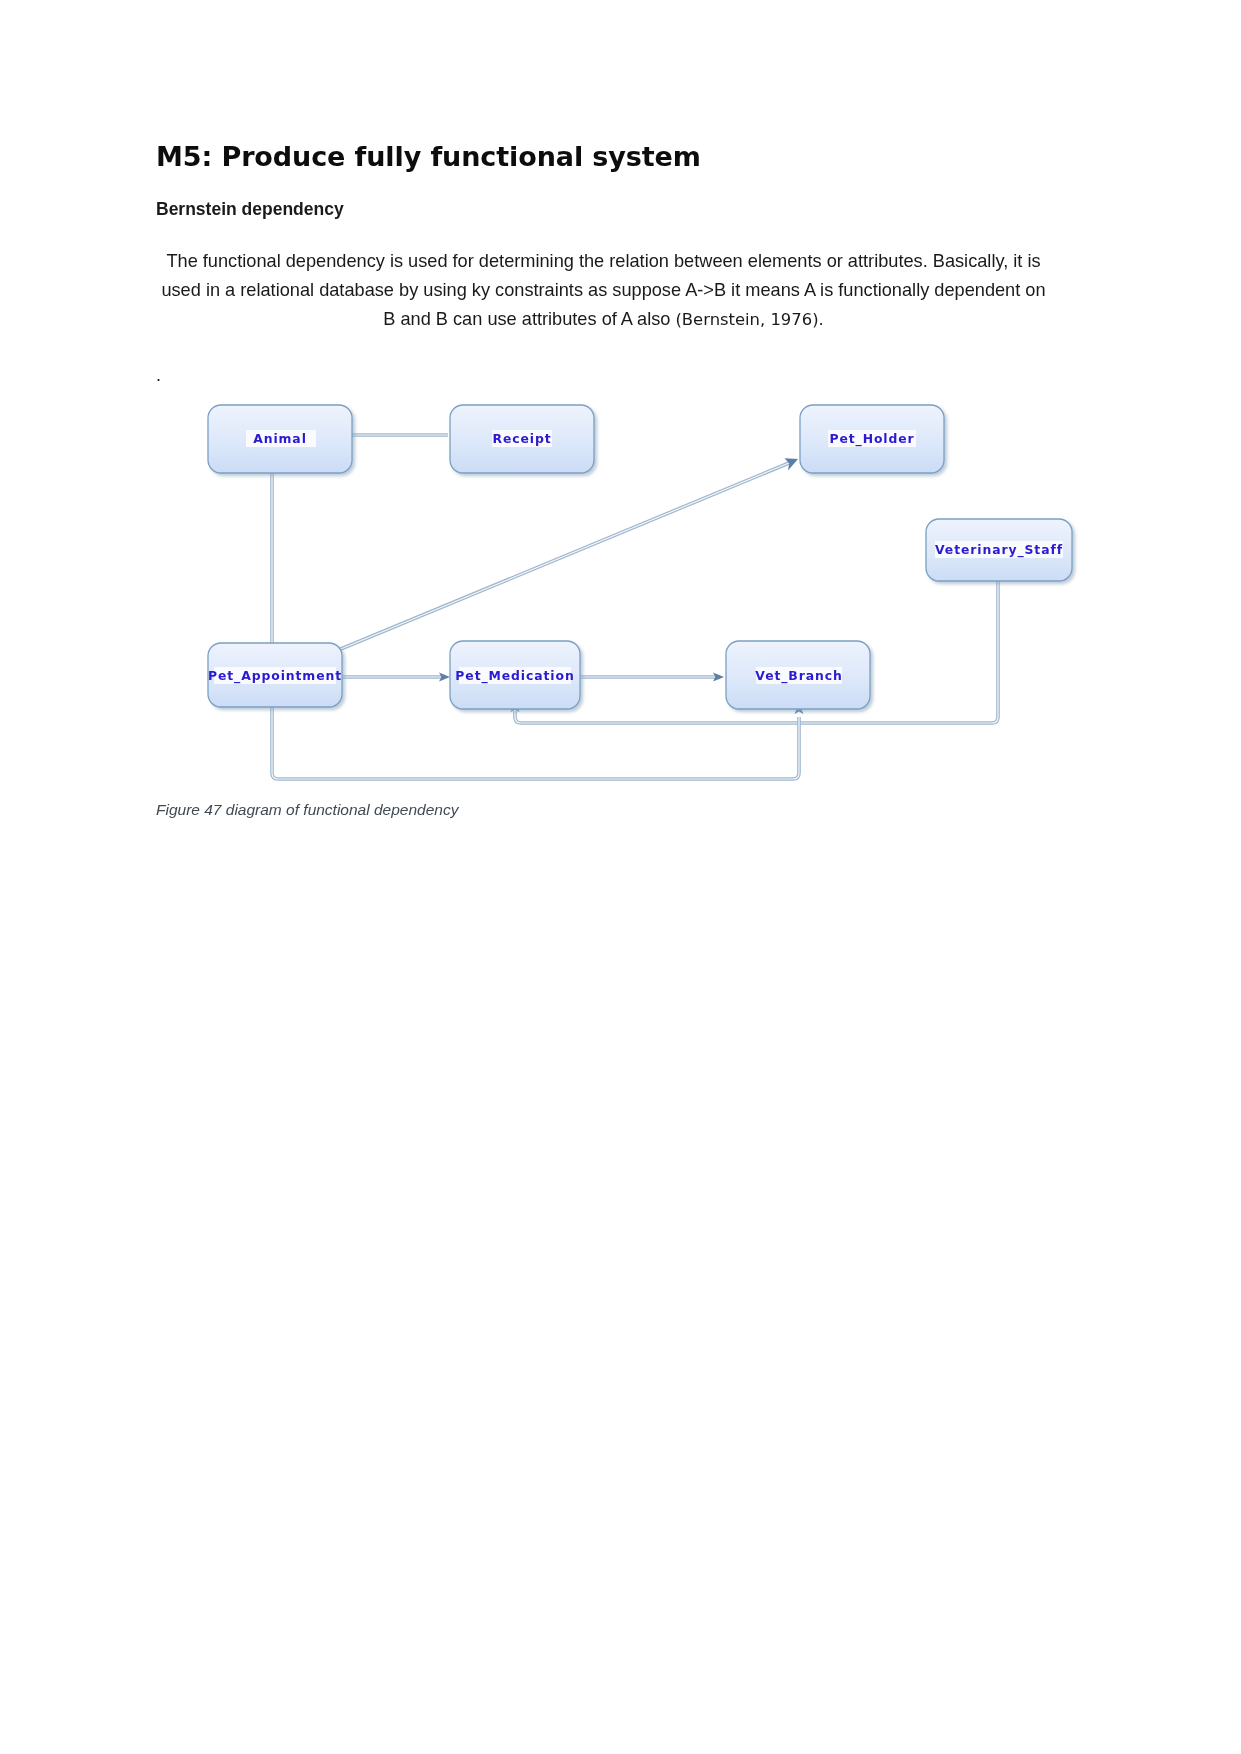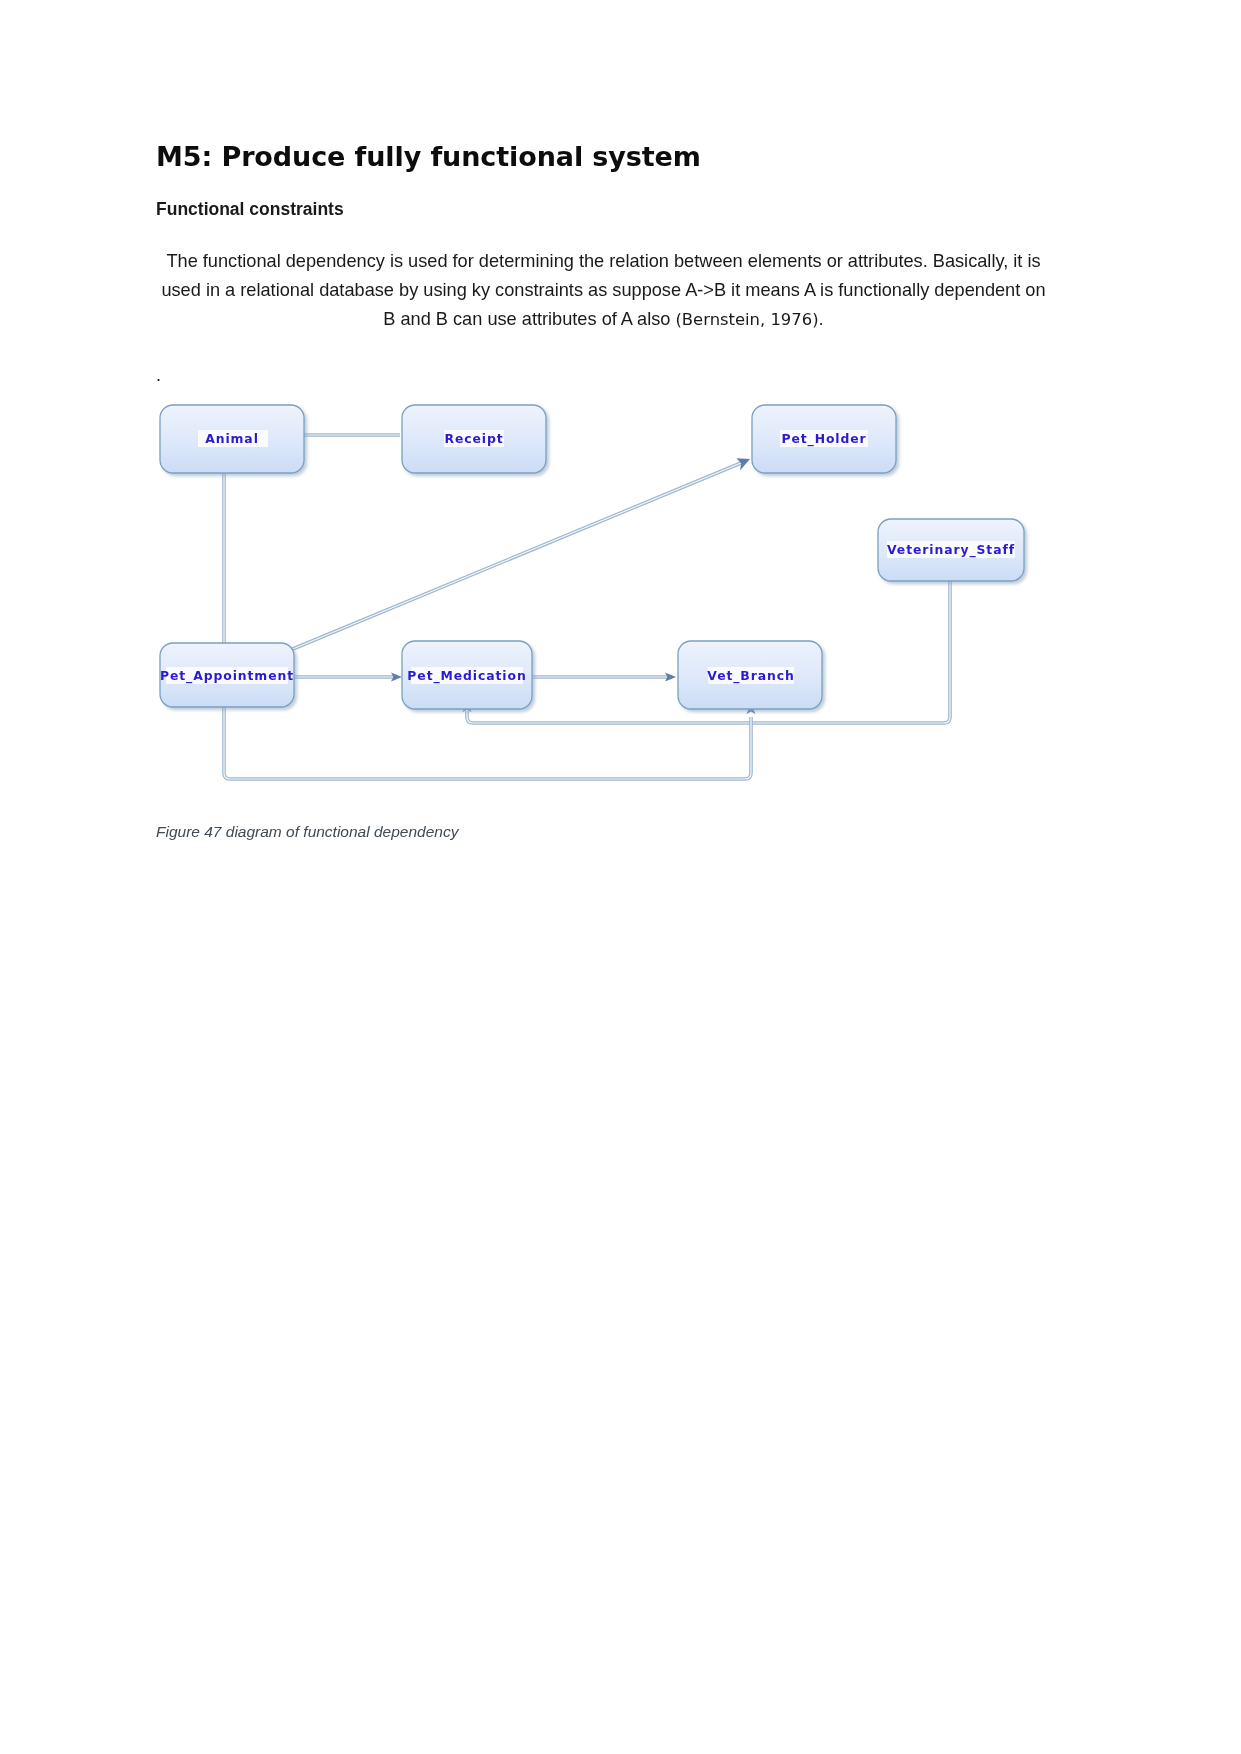--- a/index.html
+++ b/index.html
@@ -70,49 +70,50 @@
     margin: 30px 0 0 0;
     line-height: 1.2;
     height: 14px;
   }
 
   .figure-wrap {
     position: relative;
     margin-top: 8px;
     width: 920px;
     height: 410px;
+    margin-left: 48px;
   }
   .figure-wrap svg { display: block; }
 
   p.figure-caption {
     font-family: "Liberation Sans", sans-serif;
     font-style: italic;
     font-size: 15.5px;
     color: #3f4a54;
-    margin: 24px 0 0 0;
+    margin: 2px 0 0 0;
     line-height: 1.4;
   }
 
   .node-label {
     font-family: "DejaVu Sans", sans-serif;
     font-size: 12.4px;
     font-weight: bold;
     fill: #2b1ad0;
     letter-spacing: 0.9px;
   }
 </style>
 </head>
 <body>
 
 <div class="page">
   <div class="content">
 
     <h1 class="doc-title">M5: Produce fully functional system</h1>
 
-    <h2 class="doc-subtitle">Functional constraints</h2>
+    <h2 class="doc-subtitle">Bernstein dependency</h2>
 
     <p class="body-para"><span>The functional dependency is used for determining the relation between elements or attributes. Basically, it is used in a relational database by using ky constraints as suppose A-&gt;B it means A is functionally dependent on B and B can use attributes of A also </span><span class="cite">(Bernstein, 1976).</span></p>
 
     <p class="stray-dot">.</p>
 
     <div class="figure-wrap">
       <svg width="920" height="410" viewBox="0 0 920 410">
         <defs>
           <linearGradient id="nodeGrad" x1="0" y1="0" x2="0" y2="1">
             <stop offset="0%" stop-color="#eef3fd"></stop>

